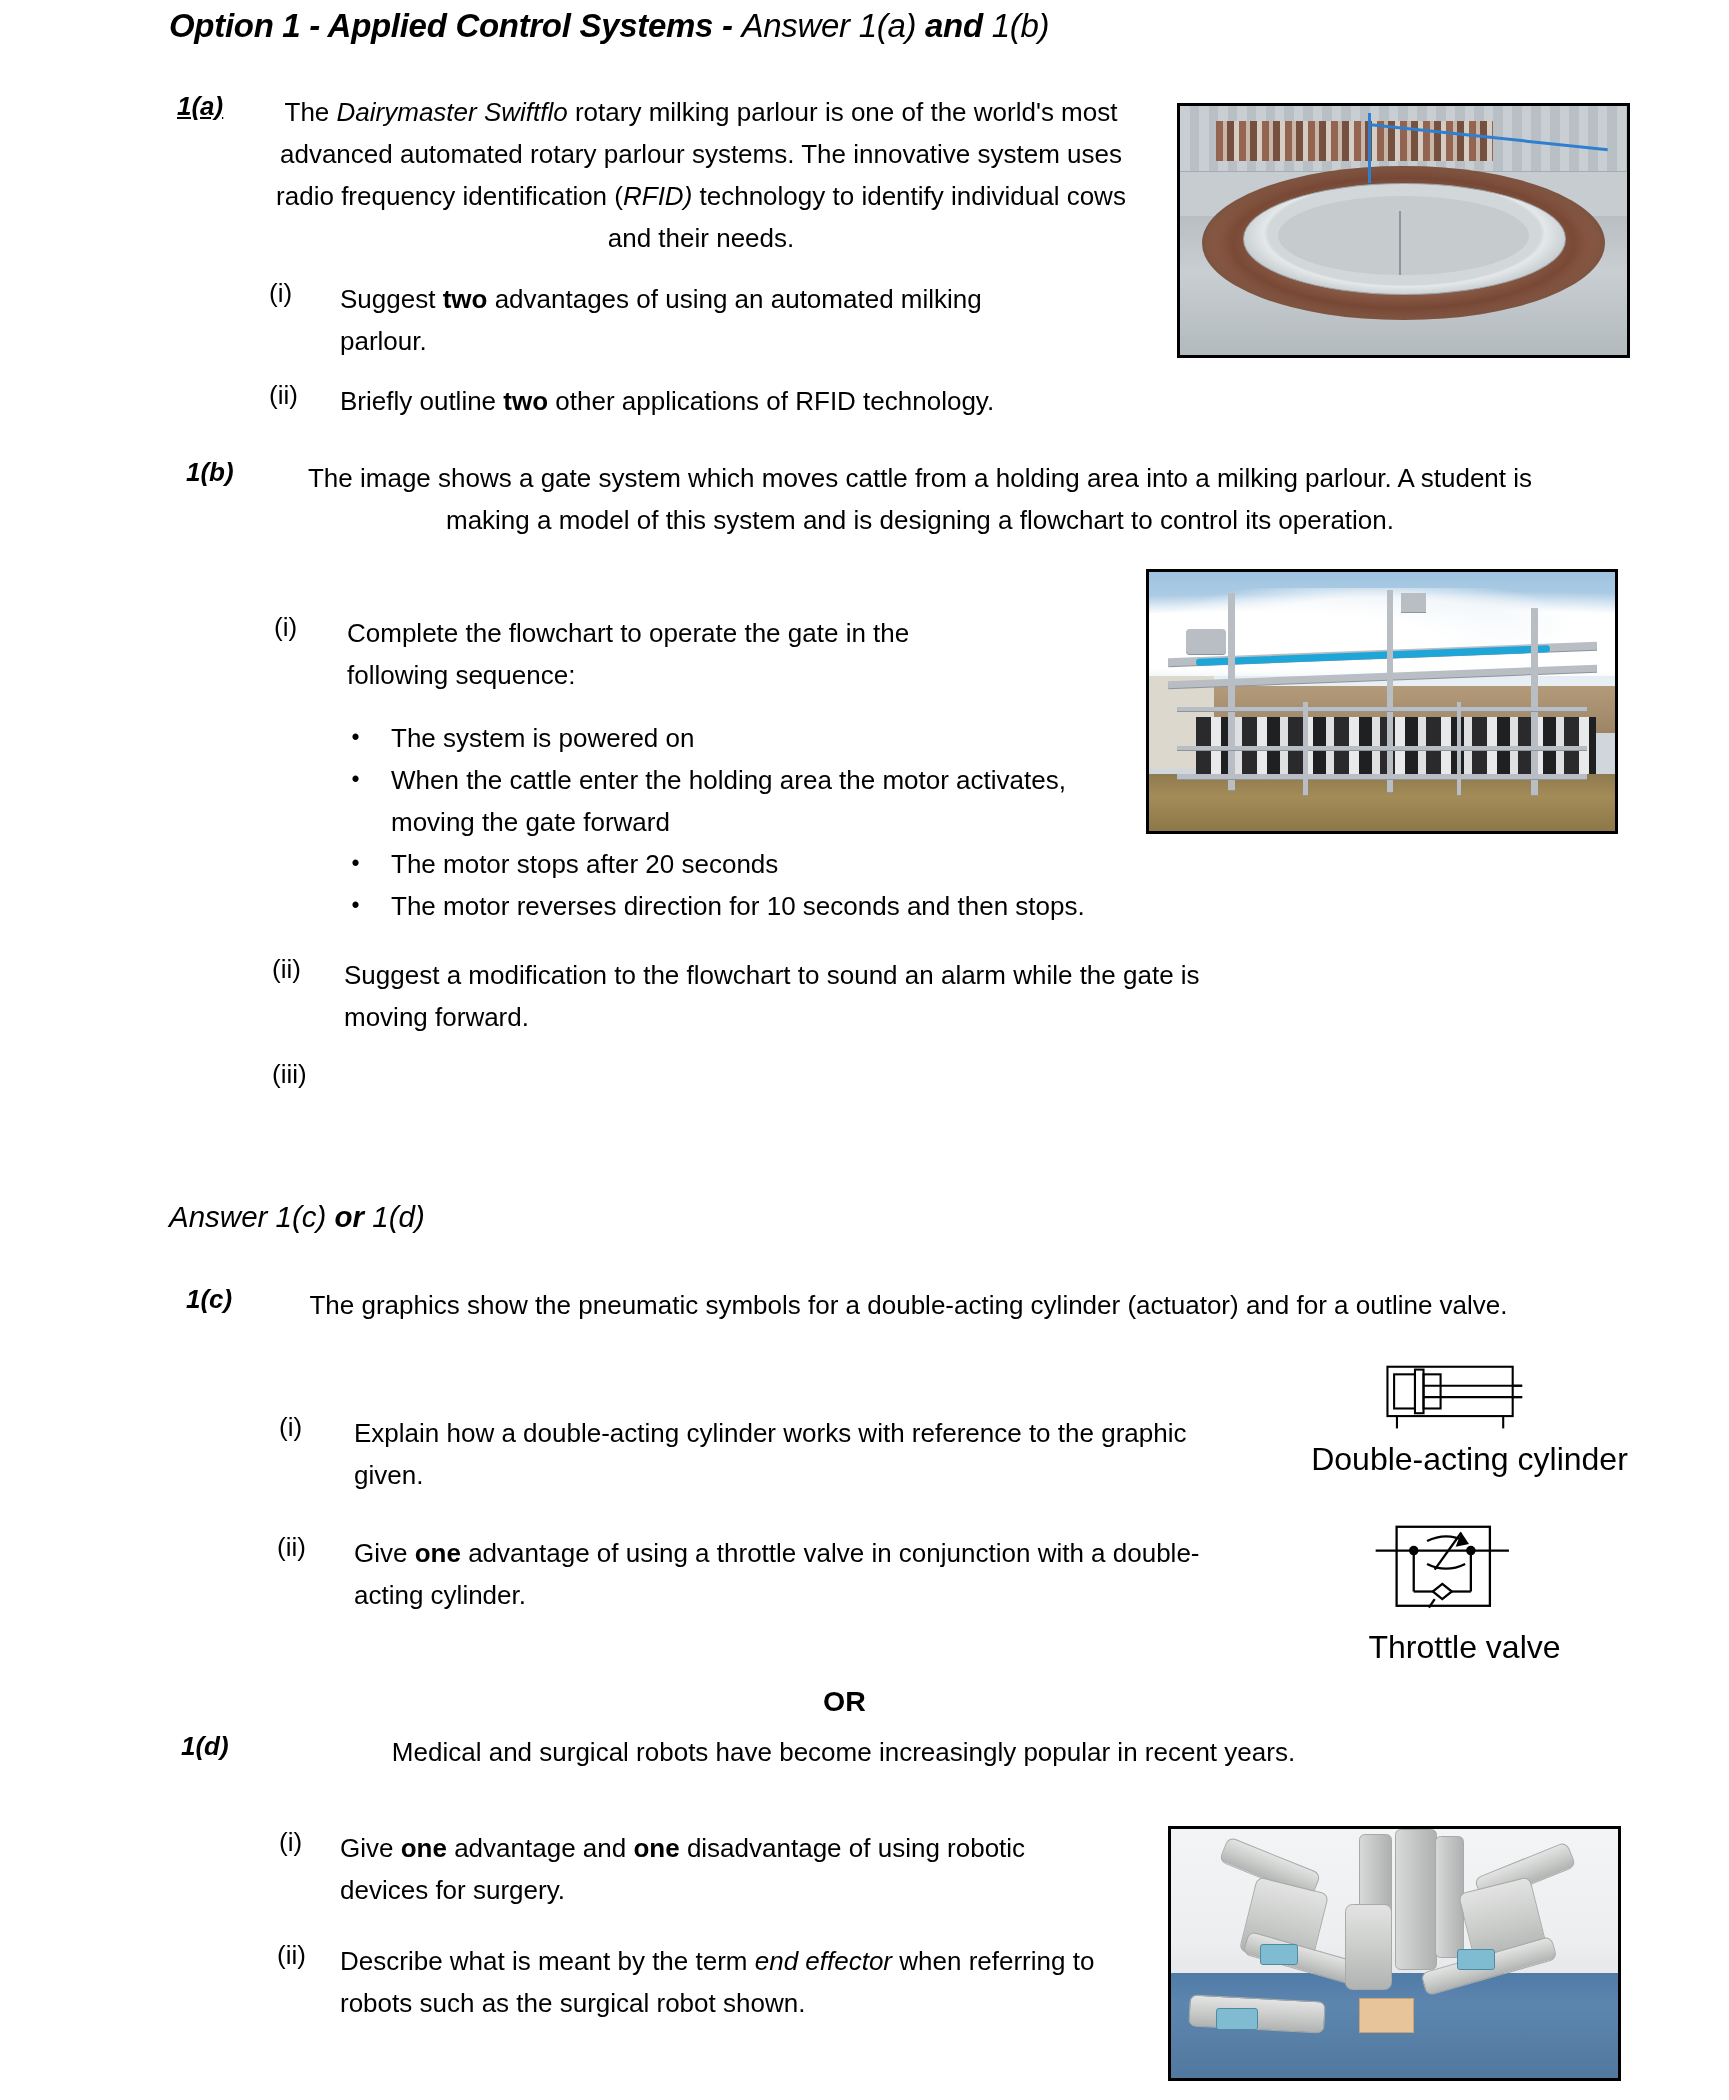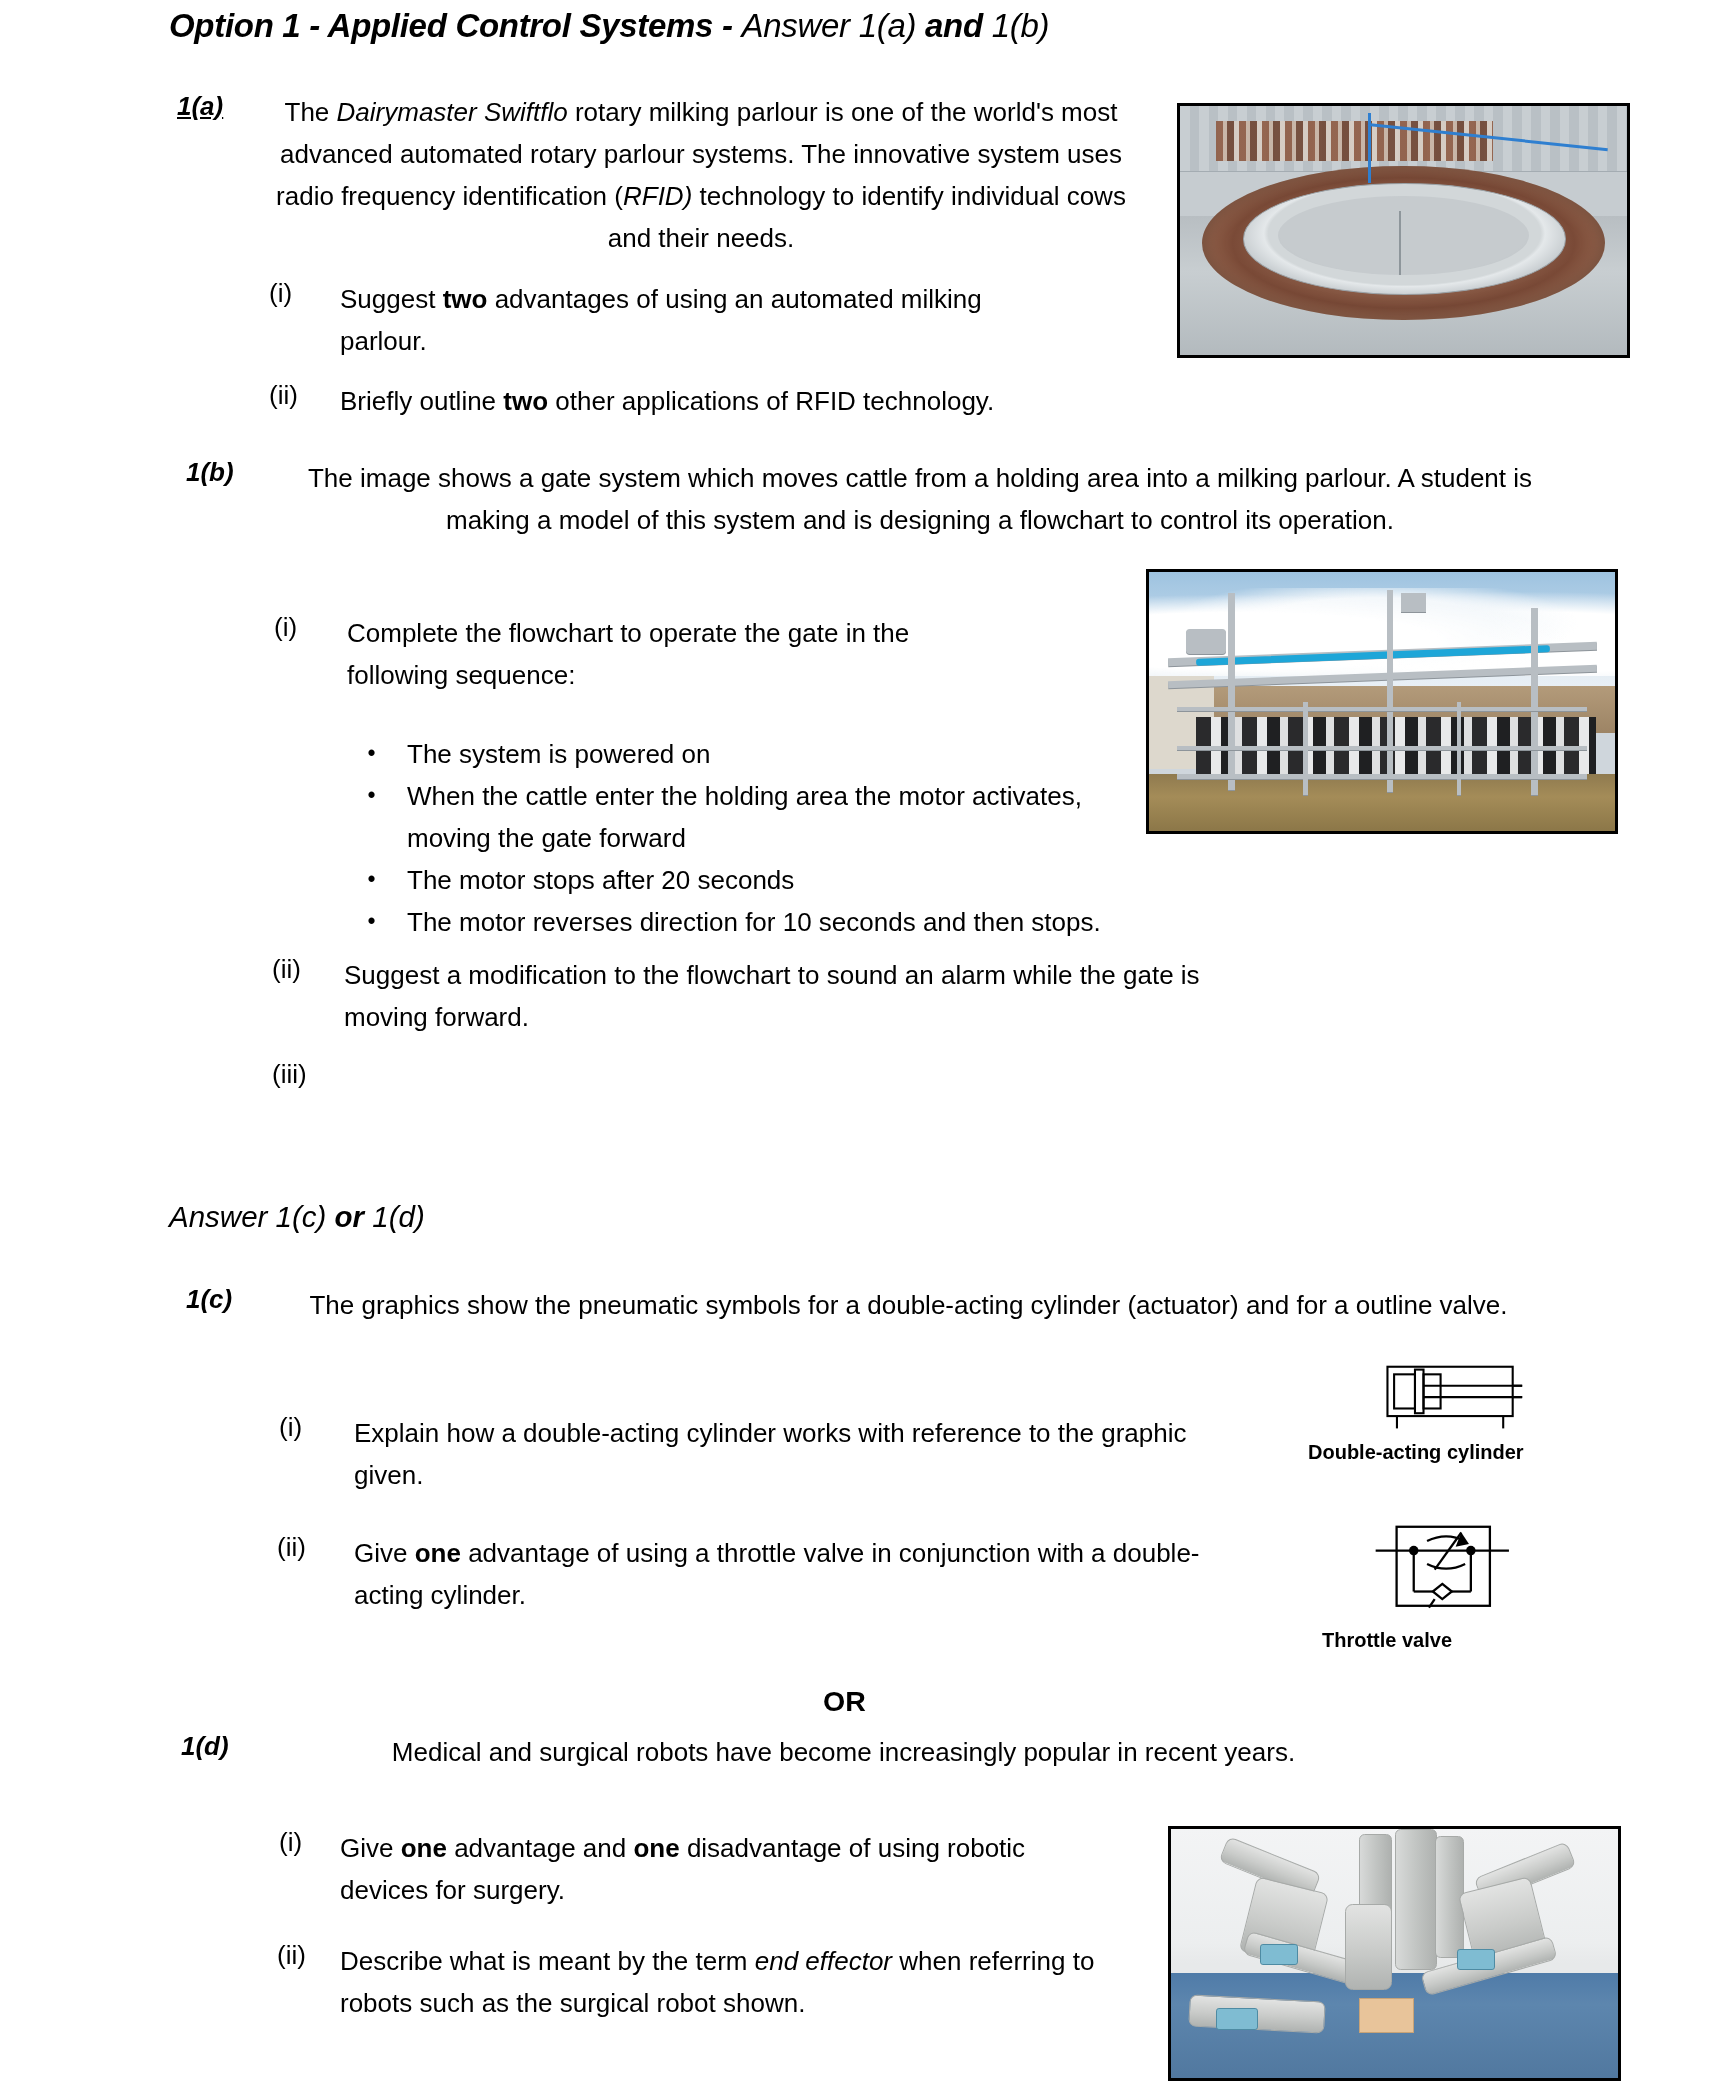--- a/index.html
+++ b/index.html
@@ -82,21 +82,21 @@
     line-height: 42px;
   }
   .rbody i { font-style: italic; }
   .rbody b { font-weight: bold; }
 
   .bullet-list {
     position: absolute;
     font-size: 26px;
     line-height: 42px;
     list-style: none;
-    margin: 16px;
+    margin: 0;
     padding: 0;
   }
   .bullet-list li {
     position: relative;
     padding-left: 49px;
     margin: 0;
   }
   .bullet-list li::before {
     content: "\2022";
     position: absolute;
@@ -220,24 +220,23 @@
     position:absolute; background:#7fbcd2; border:1px solid #4e8ba3; border-radius:2.9px;
   }
   .robot-patch {
     position:absolute; background:#e8c49a; border:1px solid #c8a377;
   }
 
   
   .symbol-wrap { position: absolute; }
   .symbol-caption {
     position: absolute;
-    font-size: 20px;
-    white-space: nowrap;
-    text-align: left;
-    font-weight: bold;
+    font-size: 32px;
+    white-space: nowrap;
+    text-align: center;
   }
 </style>
 </head>
 <body>
 
 <div class="page">
 
   <div class="doc-title">
     <span class="t-main">Option 1 - Applied Control Systems</span><span class="t-sep"> - </span><span class="t-sub"><span>Answer 1(a) </span><b>and</b><span> 1(b)</span></span>
   </div>

